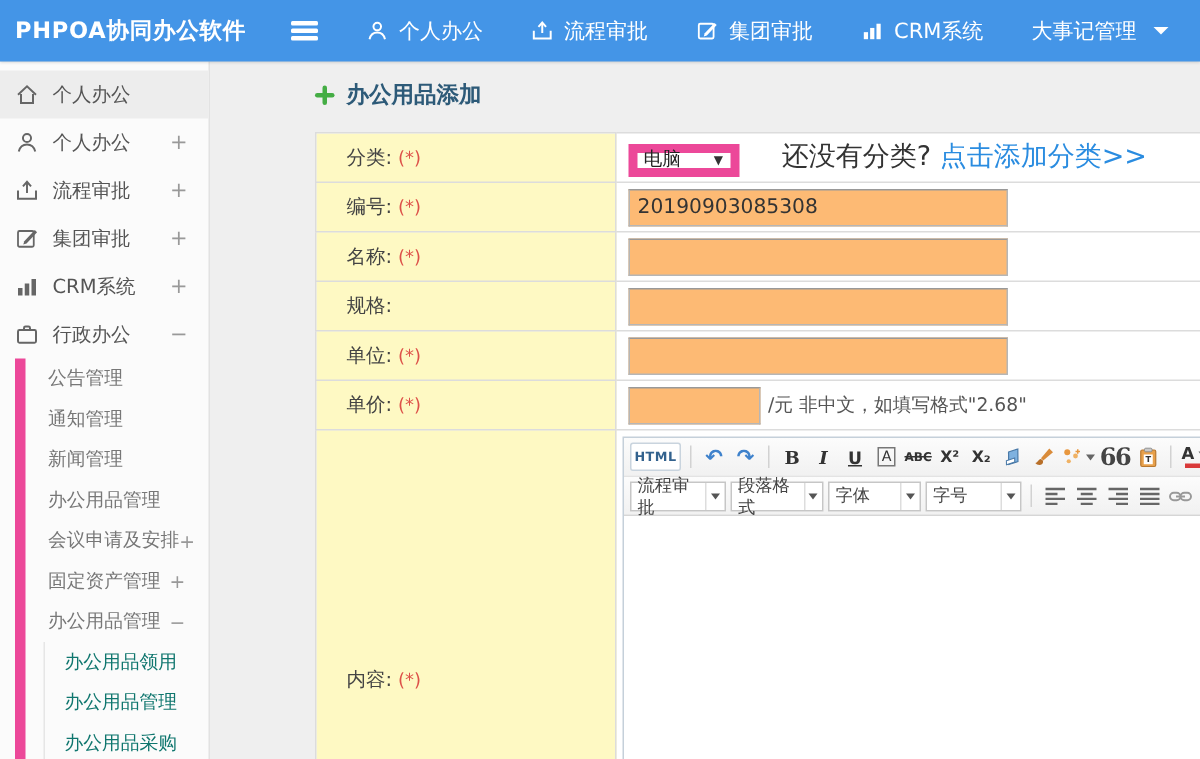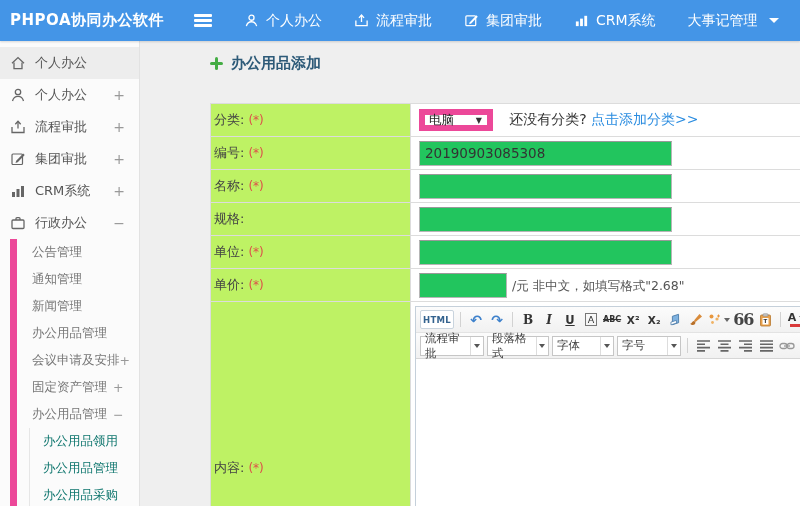--- a/index.html
+++ b/index.html
@@ -34,40 +34,40 @@
   .submenu { margin-left:10px; border-left:7px solid #ec4899; }
   .sub-item { height:27px; display:flex; align-items:center; padding-left:15px;
     font-size:12.5px; color:#777; cursor:pointer; white-space:nowrap; }
   .sub-item .toggle2 { margin-left:6px; color:#999; }
   .subsubmenu { margin-left:12px; border-left:1px solid #e6e6e6; }
   .subsub-item { height:27px; display:flex; align-items:center; padding-left:13px;
     font-size:12.5px; color:#0f766e; cursor:pointer; white-space:nowrap; }
 
   
   .content { flex:1; padding:13px 0 0 70px; overflow:hidden; }
-  .page-title { display:flex; align-items:center; margin-bottom:30px; }
+  .page-title { display:flex; align-items:center; margin-bottom:15px; }
   .plus-icon { position:relative; width:13px; height:13px; margin-right:8px; }
   .plus-icon:before, .plus-icon:after { content:""; position:absolute; background:#44ad44; border-radius:1.5px; }
   .plus-icon:before { left:0; top:5px; width:13px; height:3.4px; }
   .plus-icon:after { left:4.8px; top:0; width:3.4px; height:13px; }
   .title-text { font-size:15px; font-weight:bold; color:#2d5a78; }
 
   table.form-table { border-collapse:collapse; width:690px; background:#fff; table-layout:fixed; }
   .form-table td { border:1px solid #dcdcdc; }
-  td.lbl { width:200px; background:#bef264; padding-left:3px; font-size:13px; color:#444; height:33px; }
+  td.lbl { width:200px; background:#fef9c3; padding-left:20px; font-size:13px; color:#444; height:33px; }
   td.lbl .req { color:#dd5149; margin-left:4px; font-size:12px; }
   td.val { padding:3px 8px; font-size:13px; color:#333; }
   input.txt { width:253px; height:25px; border:1px solid #b6b6b6; border-top-color:#999;
-    padding:0 5px; font-size:13.5px; color:#333; font-family:inherit; background:#22c55e; }
+    padding:0 5px; font-size:13.5px; color:#333; font-family:inherit; background:#fdba74; }
   input.txt.small { width:88px; }
   .fake-select { display:inline-flex; width:74px; height:22px; border:6px solid #ec4899;
     background:#fff; align-items:center; justify-content:space-between; padding:0 5px 0 4px;
     font-size:12.5px; color:#222; cursor:pointer; vertical-align:middle; }
   .fake-select .sel-car { font-size:8px; color:#333; }
-  .hint { margin-left:12px; font-size:14px; color:#333; }
+  .hint { margin-left:24px; font-size:18px; color:#333; }
   .hint-link { color:#2a8ce0; cursor:pointer; }
   .suffix { margin-left:5px; font-size:12.5px; color:#555; }
 
   
   td.editor-cell { padding:4px; vertical-align:middle; }
   .editor { width:472px; border:1px solid #c5d0da; background:#fff; }
   .tb-row { display:flex; align-items:center; height:26px; padding:0 4px; gap:3px;
     background:linear-gradient(#fcfcfc,#f1f1f1); }
   .tb-row.r1 { border-bottom:1px solid #e3e3e3; }
   .tb-row.r2 { border-bottom:1px solid #d6d6d6; }

